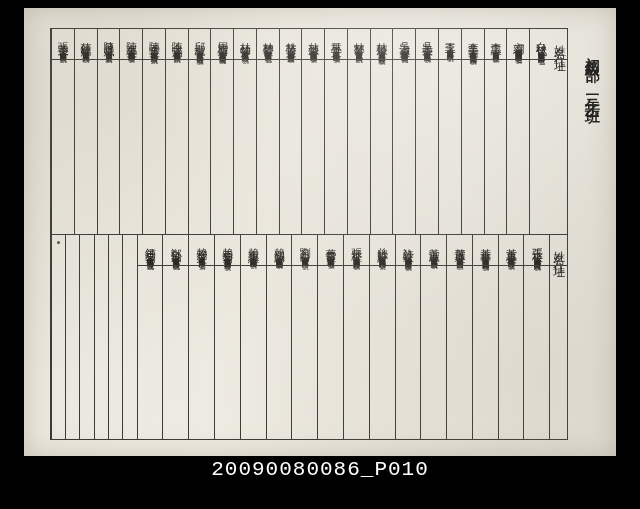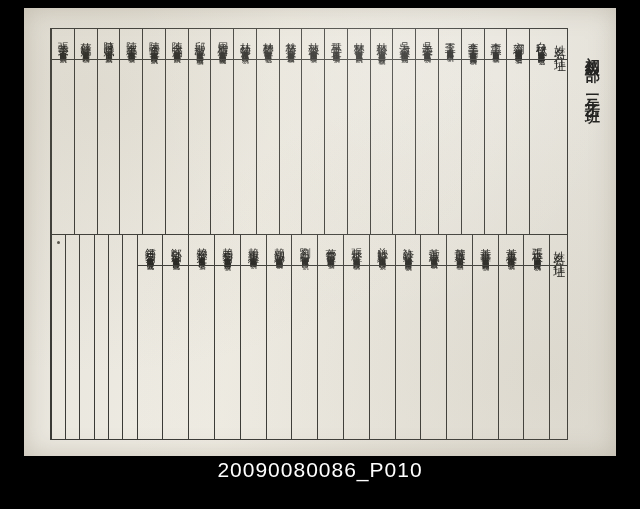--- a/index.html
+++ b/index.html
@@ -135,21 +135,21 @@
     border-top: 1px solid #3a3a36;
   }
   
   #caption {
     position: absolute;
     left: 0;
     top: 458px;
     width: 640px;
     text-align: center;
     color: #ffffff;
-    font-family: Liberation Sans, sans-serif;
+    font-family: Liberation Mono, monospace;
     font-size: 21px;
     letter-spacing: 1px;
   }
   .ink-dot {
     position: absolute;
     left: 6px;
     top: 6px;
     width: 3px;
     height: 3px;
     background: #55524a;

